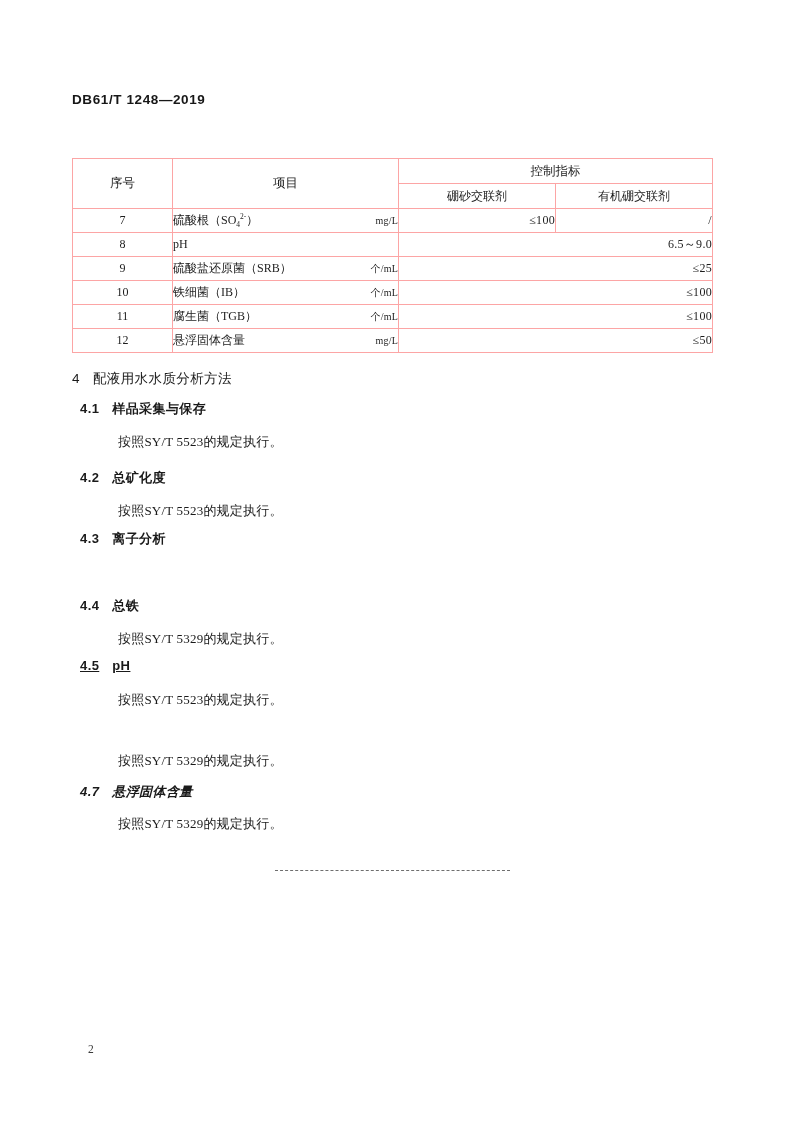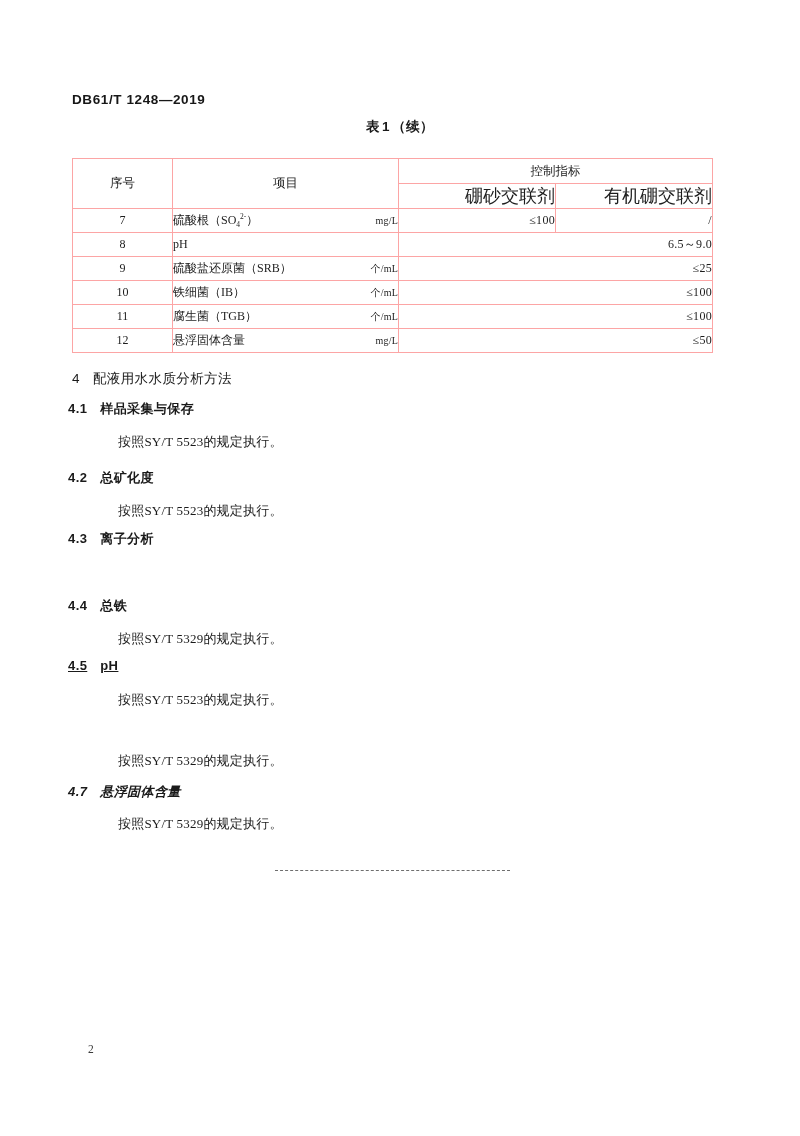--- a/index.html
+++ b/index.html
@@ -83,22 +83,22 @@
     text-align: center;
     font-size: 12.5px;
     height: 48px;
   }
   th.h-ind {
     text-align: center;
     font-size: 12.5px;
     height: 24px;
   }
   th.h-sub {
-    text-align: right;
-    font-size: 18px;
+    text-align: center;
+    font-size: 12px;
     height: 24px;
   }
 
   td.c-no {
     text-align: center;
     height: 23px;
     font-size: 12px;
   }
   td.c-item {
     height: 23px;
@@ -139,21 +139,21 @@
     left: 72px;
     font-family: "Liberation Sans", "DejaVu Sans", sans-serif;
     font-size: 13.5px;
     font-weight: 400;
     letter-spacing: 0.4px;
     white-space: nowrap;
     margin-top: 11px;
   }
   .sec-h2 {
     position: absolute;
-    left: 68px;
+    left: 80px;
     font-family: "Liberation Sans", "DejaVu Sans", sans-serif;
     font-size: 13px;
     font-weight: 700;
     letter-spacing: 0.4px;
     white-space: nowrap;
   }
   .sec-h1 .num, .sec-h2 .num { margin-right: 13px; }
   .body-p {
     position: absolute;
     left: 118px;
@@ -183,23 +183,20 @@
     color: #3a3a3a;
   }
 </style>
 </head>
 <body>
 
 <div class="page">
 
   <div class="doc-header">DB61/T 1248—2019</div>
 
-  <div class="table-caption">
-    <span>表</span><span class="cap-num">1</span><span>（续）</span>
-  </div>
 
   <div class="table-wrap">
     <table class="spec">
       <colgroup>
         <col class="col-no">
         <col class="col-item">
         <col class="col-c1">
         <col class="col-c2">
       </colgroup>
       <thead>

